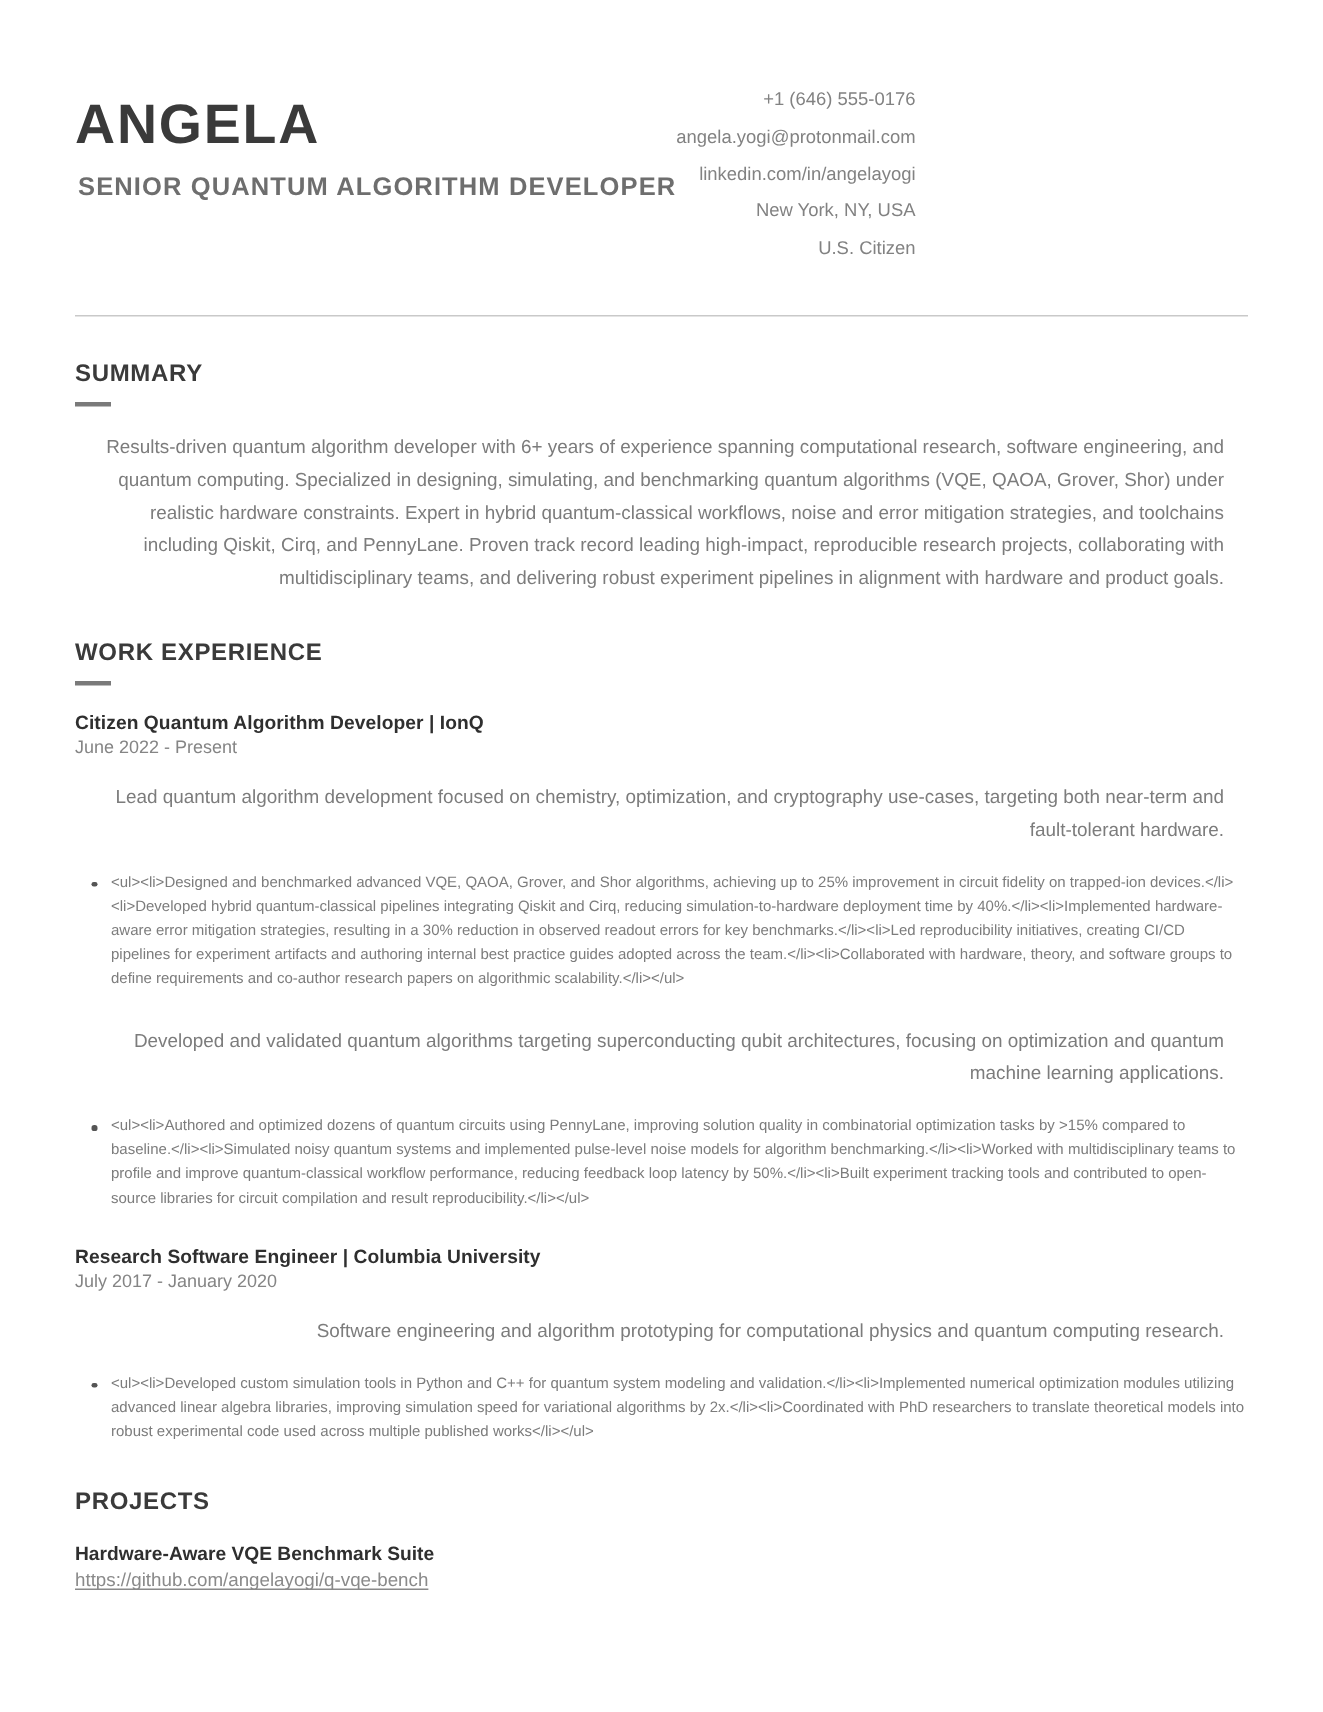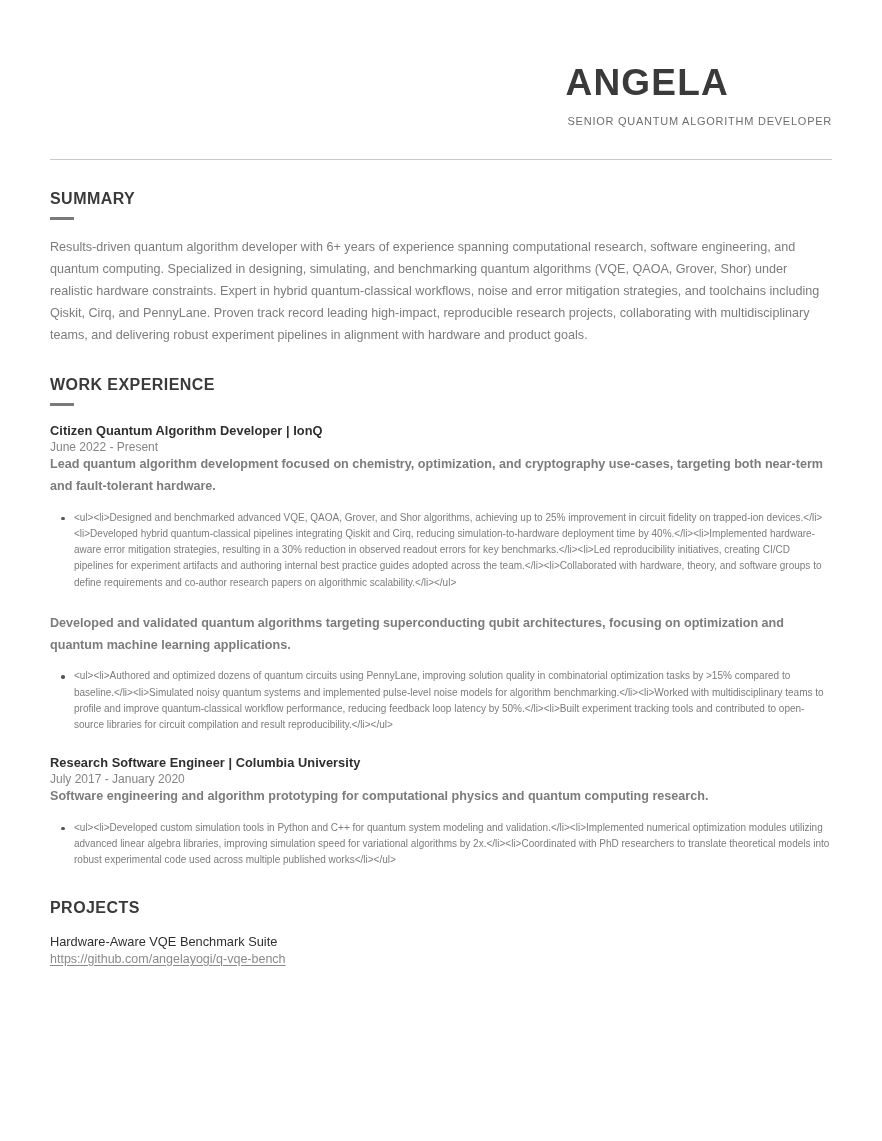--- a/index.html
+++ b/index.html
@@ -21,41 +21,41 @@
     box-sizing: border-box;
     padding: 52px 50px 40px 50px;
     background: #ffffff;
     position: relative;
   }
 
   
   .header {
     display: flex;
     align-items: flex-start;
-    justify-content: flex-end;
+    justify-content: flex-start;
   }
   .identity { padding-top: 10px; }
   .name {
     font-size: 37px;
     line-height: 1.12;
     font-weight: 700;
     letter-spacing: 1.2px;
     color: #3a3a3a;
     margin: 0;
     text-transform: uppercase;
   }
   .name .line { display: block; }
   .job-title {
     margin-top: 12px;
     margin-left: 2px;
-    font-size: 11px;
+    font-size: 17px;
     letter-spacing: 0.75px;
     color: #6e6e6e;
     text-transform: uppercase;
-    font-weight: 400;
+    font-weight: 700;
   }
   .contact {
     text-align: right;
     padding-top: 2px;
     font-size: 12.3px;
     line-height: 2.02;
     color: #828282;
   }
   .contact div { white-space: nowrap; }
 
@@ -78,42 +78,43 @@
   }
   .section-accent {
     width: 24px;
     height: 3px;
     background: #7a7a7a;
     margin-top: 9px;
   }
   .section-body { margin-top: 17px; }
 
   p.para {
-    margin: 0;
+    margin: 16px;
     font-size: 12.6px;
     line-height: 1.73;
     color: #7c7c7c;
+    text-align: right;
   }
 
   
   .entry { margin-top: 22px; }
   .entry:first-child { margin-top: 0; }
   .entry-title {
     font-size: 12.8px;
     font-weight: 700;
     color: #2f2f2f;
     margin: 0;
     letter-spacing: 0.05px;
   }
   .entry-date {
     font-size: 12px;
     color: #858585;
     margin: 2px 0 0 0;
   }
-  .entry-desc { margin-top: 13px; font-weight: bold; }
+  .entry-desc { margin-top: 13px; }
 
   ul.bullets {
     margin: 12px 0 0 0;
     padding: 0;
     list-style: none;
   }
   ul.bullets li {
     position: relative;
     padding-left: 24px;
     font-size: 10px;
@@ -128,21 +129,21 @@
     top: 7px;
     width: 3.5px;
     height: 3.5px;
     border-radius: 50%;
     background: #555555;
   }
 
   
   .project-title {
     font-size: 12.8px;
-    font-weight: 400;
+    font-weight: 700;
     color: #2f2f2f;
     margin: 0;
   }
   .project-link {
     display: inline-block;
     margin-top: 3px;
     font-size: 12.5px;
     color: #8a8a8a;
     text-decoration: underline;
     text-underline-offset: 2px;
@@ -154,20 +155,27 @@
 <div class="page">
 
   <div class="header">
     <div class="identity">
       <h1 class="name">
         <span class="line">ANGELA</span>
       </h1>
       <div class="job-title">SENIOR QUANTUM ALGORITHM DEVELOPER</div>
     </div>
 
+    <div class="contact">
+      <div>+1 (646) 555-0176</div>
+      <div>angela.yogi@protonmail.com</div>
+      <div>linkedin.com/in/angelayogi</div>
+      <div>New York, NY, USA</div>
+      <div>U.S. Citizen</div>
+    </div>
   </div>
 
   <div class="header-rule"></div>
 
   <div class="section">
     <h2 class="section-title">SUMMARY</h2>
     <div class="section-accent"></div>
     <div class="section-body">
       <p class="para">Results-driven quantum algorithm developer with 6+ years of experience spanning computational research, software engineering, and quantum computing. Specialized in designing, simulating, and benchmarking quantum algorithms (VQE, QAOA, Grover, Shor) under realistic hardware constraints. Expert in hybrid quantum-classical workflows, noise and error mitigation strategies, and toolchains including Qiskit, Cirq, and PennyLane. Proven track record leading high-impact, reproducible research projects, collaborating with multidisciplinary teams, and delivering robust experiment pipelines in alignment with hardware and product goals.</p>
     </div>

